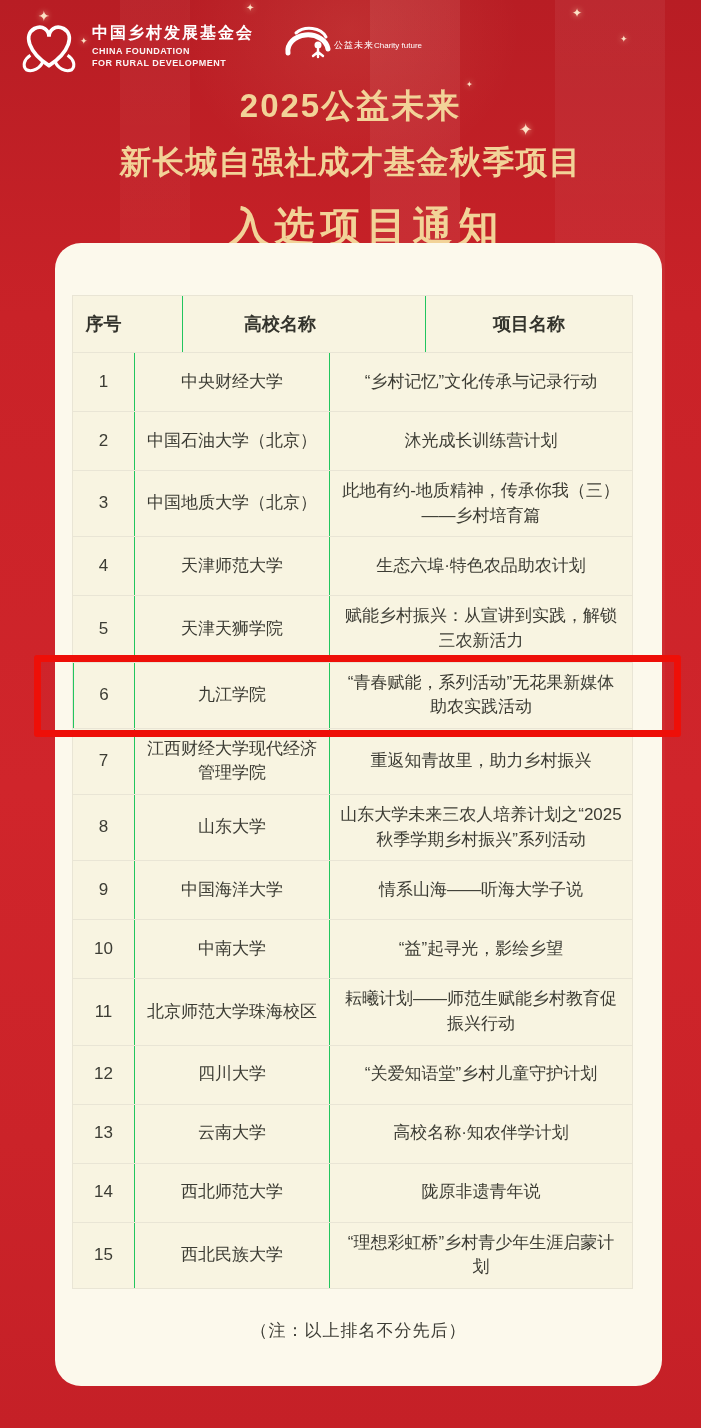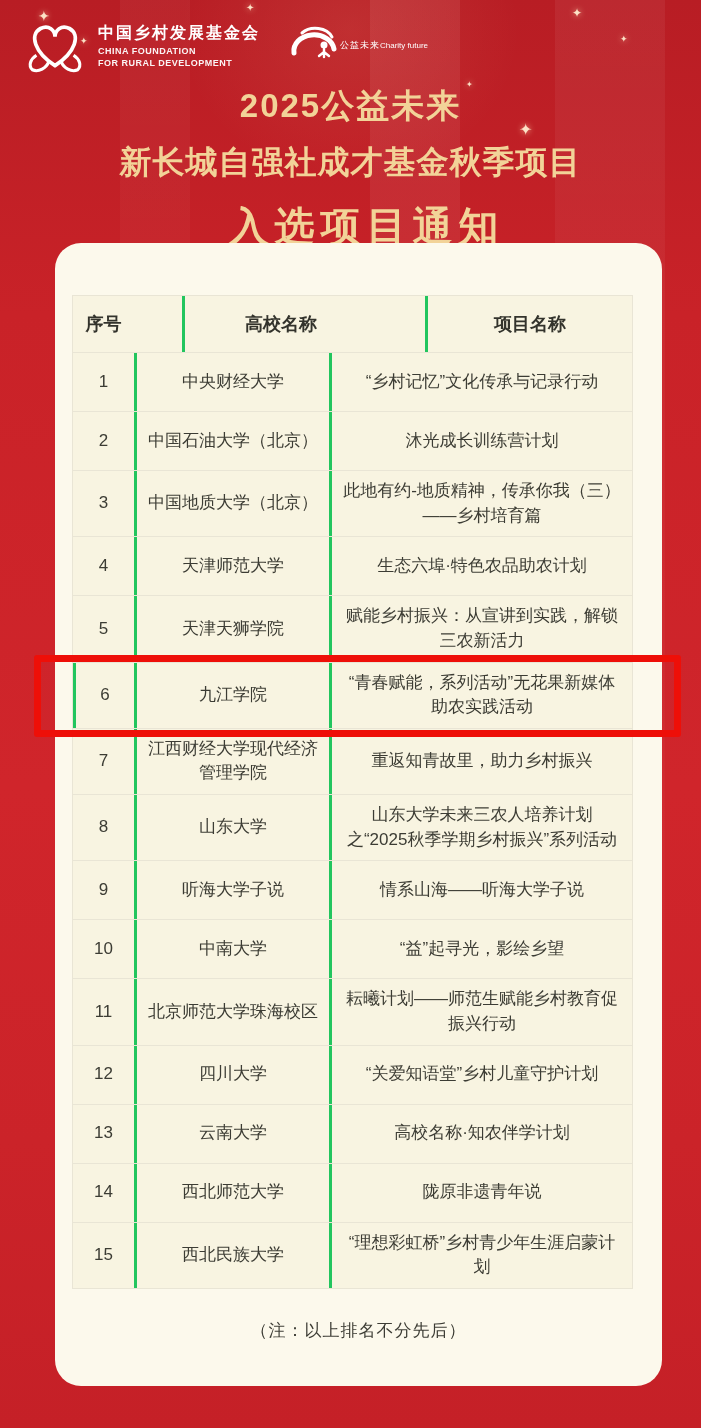--- a/index.html
+++ b/index.html
@@ -13,21 +13,21 @@
   .streak { position:absolute; top:0; bottom:0; pointer-events:none; }
   .streak.s1 { left:370px; width:90px; background:linear-gradient(180deg,rgba(255,255,255,0.07),rgba(255,255,255,0.015) 70%,transparent); }
   .streak.s2 { left:555px; width:110px; background:linear-gradient(180deg,rgba(255,255,255,0.055),rgba(255,255,255,0.01) 75%,transparent); }
   .streak.s3 { left:120px; width:70px; background:linear-gradient(180deg,rgba(255,255,255,0.04),transparent 60%); }
   .glow { position:absolute; left:180px; top:-120px; width:340px; height:300px; border-radius:50%;
           background:radial-gradient(closest-side,rgba(255,200,160,0.10),transparent); pointer-events:none;}
   .sparkle { position:absolute; color:rgba(255,235,205,0.95); text-shadow:0 0 6px rgba(255,220,180,0.8); pointer-events:none; }
 
   
   .hero { position:relative; height:243px; }
-  .logos { position:absolute; top:14px; left:22px; display:flex; align-items:center; }
+  .logos { position:absolute; top:14px; left:16px; display:flex; align-items:center; }
   .logo-left { display:flex; align-items:center; }
   .logo-left svg { width:66px; height:62px; }
   .logo-left-text { margin-left:10px; color:#fff; }
   .logo-cn { font-size:16px; font-weight:bold; letter-spacing:2px; font-family:"Liberation Serif","DejaVu Serif",serif; }
   .logo-en { font-size:9px; letter-spacing:0.5px; margin-top:2px; font-weight:bold; opacity:0.95; }
   .logo-right { margin-left:28px; display:flex; flex-direction:row; align-items:center; }
   .logo-right svg { width:52px; height:44px; }
   .logo-right-cn { color:#fff; font-size:9px; letter-spacing:1px; margin-top:0px; }
   .logo-right-en { color:#fff; font-size:8px; margin-top:1px; }
 
@@ -43,21 +43,21 @@
     padding:52px 0 30px 0;
   }
   .ttable {
     position:relative; margin-left:17px; width:561px;
     border:1px solid #e9e5d5; background:#f8f4e1;
     color:#3c3c34;
   }
   .trow { display:grid; grid-template-columns:61px 195px 1fr; border-top:1px solid #e9e5d5; }
   .trow:first-child { border-top:none;gap:48px; }
   .tcell { display:flex; align-items:center; justify-content:center; text-align:center;
-           min-height:58px; padding:8px 10px; font-size:17px; line-height:1.45; border-left:3px solid #22c55e; }
+           min-height:58px; padding:8px 10px; font-size:17px; line-height:1.45; border-left:1px solid #22c55e; }
   .tcell:first-child { border-left:none; }
   .thead .tcell { font-weight:bold; font-size:18px; min-height:56px; color:#33332c; }
   .trow-hl { position:relative; }
   .hl-frame { position:absolute; left:-39px; right:-49px; top:-8px; bottom:-9px;
               border:7px solid #ee0f08; border-radius:3px; z-index:5; pointer-events:none; }
   .note { text-align:center; font-size:17px; color:#3c3c34; padding:30px 0 14px 0; letter-spacing:1px; }
 </style>
 </head>
 <body>
 
@@ -153,21 +153,21 @@
       <div class="tcell">江西财经大学现代经济管理学院</div>
       <div class="tcell">重返知青故里，助力乡村振兴</div>
     </div>
     <div class="trow">
       <div class="tcell">8</div>
       <div class="tcell">山东大学</div>
       <div class="tcell">山东大学未来三农人培养计划之“2025秋季学期乡村振兴”系列活动</div>
     </div>
     <div class="trow">
       <div class="tcell">9</div>
-      <div class="tcell">听海大学子说</div>
+      <div class="tcell">中国海洋大学</div>
       <div class="tcell">情系山海——听海大学子说</div>
     </div>
     <div class="trow">
       <div class="tcell">10</div>
       <div class="tcell">中南大学</div>
       <div class="tcell">“益”起寻光，影绘乡望</div>
     </div>
     <div class="trow">
       <div class="tcell">11</div>
       <div class="tcell">北京师范大学珠海校区</div>

